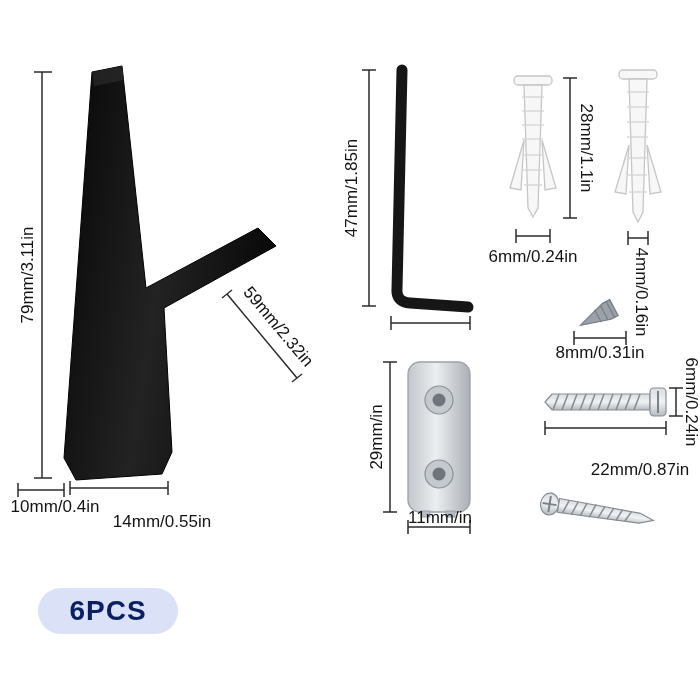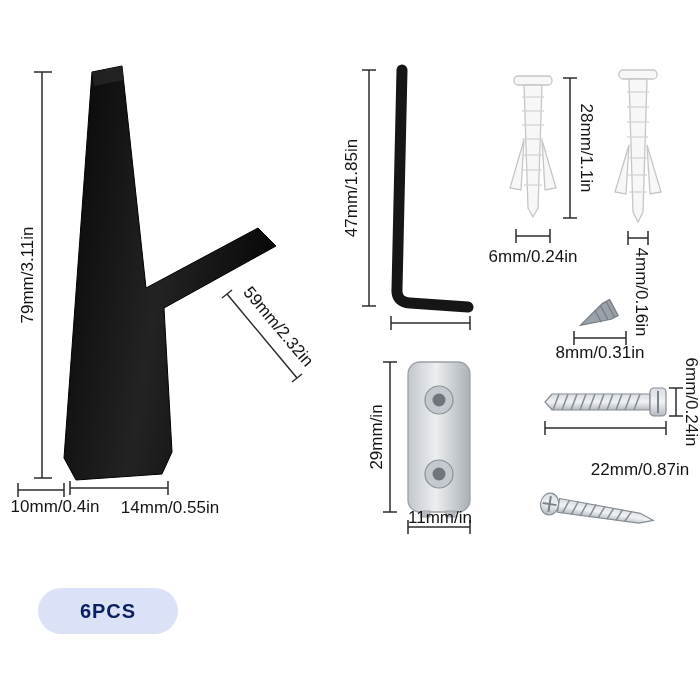--- a/index.html
+++ b/index.html
@@ -9,21 +9,21 @@
   }
   .art { position:absolute; left:0; top:0; }
   .dim {
     position:absolute; font-size:17px; color:#141414; white-space:nowrap;
     transform-origin:center;
   }
   .badge {
     position:absolute; width:140px; height:46px; border-radius:24px;
     background:var(--badge-bg,#dbe1f6); color:var(--badge-text,#0a2060);
     display:flex; align-items:center; justify-content:center;
-    font-size:20px; font-weight:bold; letter-spacing:1px;
+    font-size:28px; font-weight:bold; letter-spacing:1px;
   }
   .badge-left { left:38px; top:588px; }
   .badge-right { left:462px; top:588px; }
 </style>
 </head>
 <body>
 
 <div class="canvas">
 
   <svg class="art" width="700" height="700" viewBox="0 0 700 700">
@@ -211,21 +211,21 @@
       </g>
     </g>
   </svg>
 
   <div class="dim" style="left:28px; top:275px; transform:translate(-50%,-50%) rotate(-90deg);">79mm/3.11in</div>
 
   <div class="dim" style="left:278px; top:327px; transform:translate(-50%,-50%) rotate(50deg);">59mm/2.32in</div>
 
   <div class="dim" style="left:55px; top:507px; transform:translate(-50%,-50%);">10mm/0.4in</div>
 
-  <div class="dim" style="left:162px; top:508px; transform:translate(-50%,-50%);margin-left:8px;">14mm/0.55in</div>
+  <div class="dim" style="left:162px; top:522px; transform:translate(-50%,-50%);">14mm/0.55in</div>
 
   <div class="dim" style="left:352px; top:188px; transform:translate(-50%,-50%) rotate(-90deg);">47mm/1.85in</div>
 
 
   <div class="dim" style="left:586px; top:148px; transform:translate(-50%,-50%) rotate(90deg);">28mm/1.1in</div>
 
   <div class="dim" style="left:533px; top:257px; transform:translate(-50%,-50%);">6mm/0.24in</div>
 
   <div class="dim" style="left:641px; top:292px; transform:translate(-50%,-50%) rotate(90deg);">4mm/0.16in</div>
 

